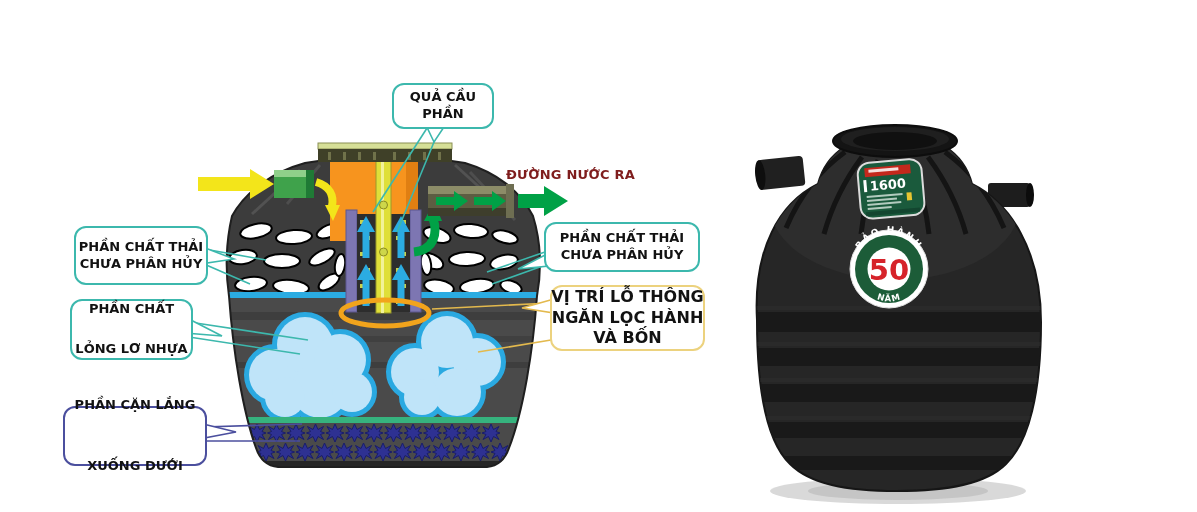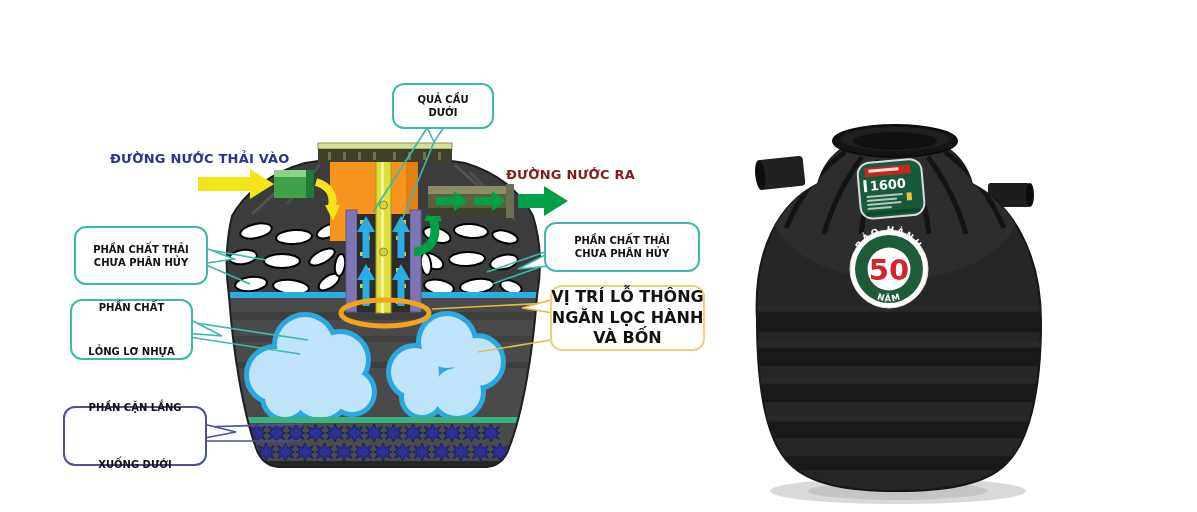--- a/index.html
+++ b/index.html
@@ -1,21 +1,21 @@
 <!DOCTYPE html>
 <html><head>
 <meta charset="utf-8">
 <style>
   html,body{margin:0;padding:0;background:#fff;}
   #canvas{position:relative;width:1197px;height:512px;background:#ffffff;overflow:hidden;
           font-family:"DejaVu Sans","Liberation Sans",sans-serif;}
   #art{position:absolute;left:0;top:0;z-index:1;}
   .bubble{position:absolute;z-index:3;background:#fff;border:2px solid #3cb8ad;border-radius:12px;
           display:flex;flex-direction:column;justify-content:center;align-items:center;
-          font-weight:bold;color:#121212;text-align:center;font-size:10px;line-height:1.3;}
+          font-weight:bold;color:#121212;text-align:center;font-size:13px;line-height:1.3;}
   .bubble span{display:block;white-space:nowrap;}
   .teal{border-color:#3cb8ad;}
   .navy{border-color:#4b4f9e;}
   .gold{border-color:#ecd27e;}
   .flowlabel{position:absolute;z-index:3;font-weight:bold;font-size:13px;white-space:nowrap;letter-spacing:.2px;}
   .inletlabel{color:#2b3390;}
   .outletlabel{color:#7f1d1d;}
 </style>
 </head>
 <body>
@@ -322,26 +322,25 @@
         <textPath href="#arcTop" startOffset="50%" text-anchor="middle">BẢO HÀNH</textPath>
       </text>
       <text font-size="8.5" font-weight="bold" fill="#ffffff" letter-spacing="1">
         <textPath href="#arcBot" startOffset="50%" text-anchor="middle">NĂM</textPath>
       </text>
       <text x="889" y="280" text-anchor="middle" font-size="29" font-weight="bold" fill="#d6232a">50</text>
     </g>
   </g>
 </svg>
 
-<div class="flowlabel inletlabel" style="left:110px;top:151px;">ĐƯỜNG NƯỚC THẢI VÀO</div>
 <div class="flowlabel outletlabel" style="left:506px;top:167px;">ĐƯỜNG NƯỚC RA</div>
 
 <div class="bubble teal" style="left:392px;top:83px;width:98px;height:42px;">
   <span>QUẢ CẦU</span>
-  <span>DƯỚI</span>
+  <span>PHẦN</span>
 </div>
 
 <div class="bubble teal" style="left:74px;top:226px;width:130px;height:55px;">
   <span>PHẦN CHẤT THẢI</span>
   <span>CHƯA PHÂN HỦY</span>
 </div>
 
 <div class="bubble teal" style="left:70px;top:299px;width:119px;height:57px;justify-content:space-between;">
   <span>PHẦN CHẤT</span>
   <span>LỎNG LƠ NHỰA</span>

